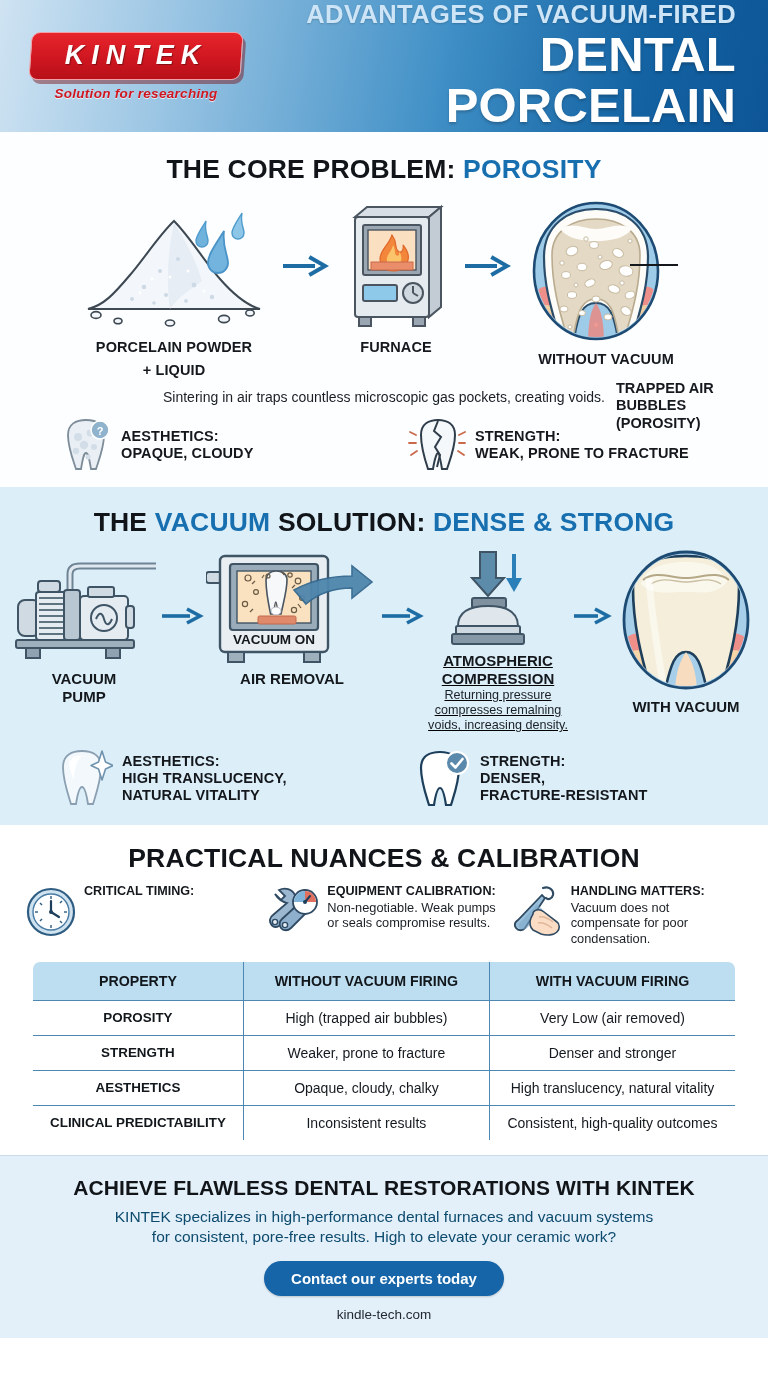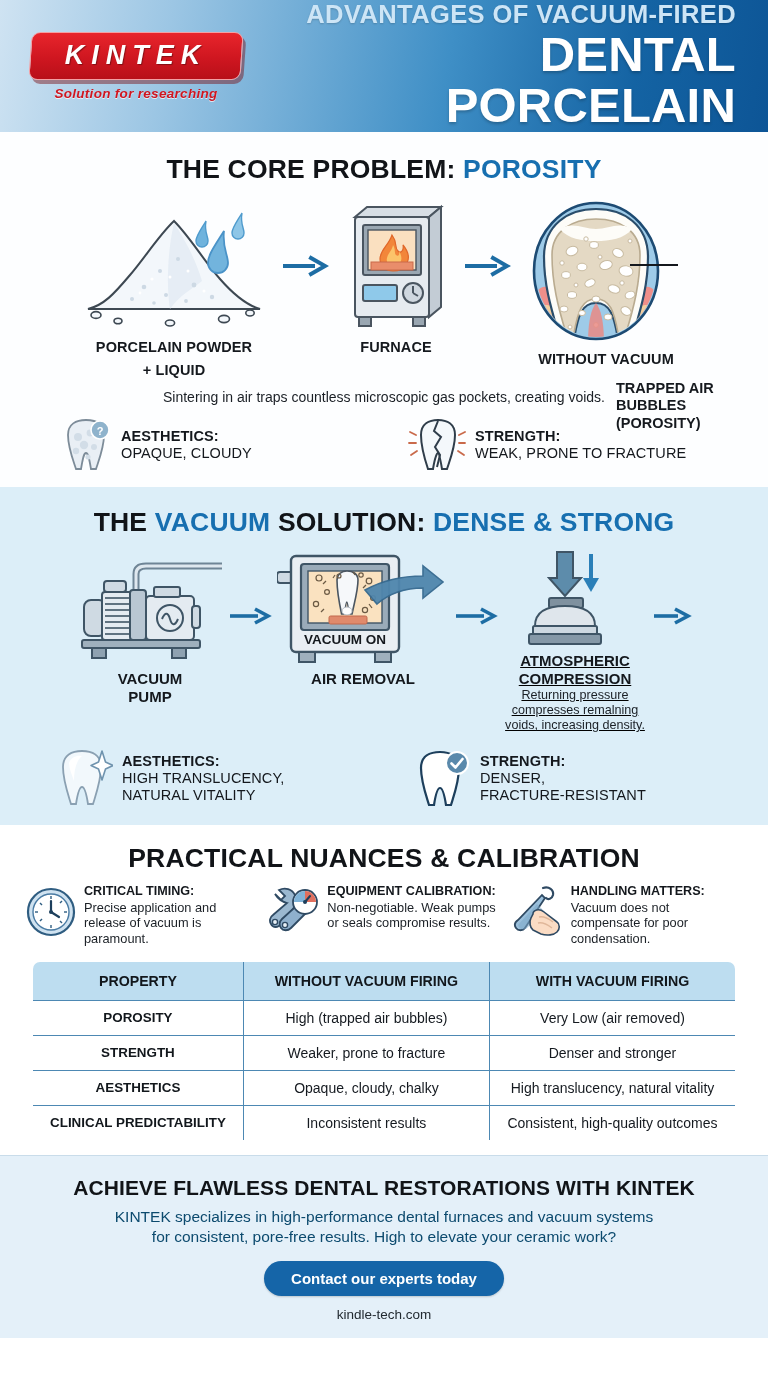--- a/index.html
+++ b/index.html
@@ -134,21 +134,21 @@
     gap: 48px;
     margin-top: 12px;
     padding: 0 22px;
   }
   .pair-item { display: flex; align-items: center; gap: 9px; width: 300px; }
   .pair-txt { line-height: 1.18; }
   .pair-head {
     font-size: 14.5px; font-weight: bold; color: #14181d; letter-spacing: .1px;
   }
   .pair-body {
-    font-size: 14.5px; font-weight: normal; color: #14181d; letter-spacing: .1px;
+    font-size: 14.5px; font-weight: bold; color: #14181d; letter-spacing: .1px;
   }
 
   
   .vflow {
     display: flex;
     align-items: flex-start;
     justify-content: center;
     margin-top: 10px;
     padding: 0 10px;
   }
@@ -516,20 +516,42 @@
         <div class="vsub">Returning pressure compresses remalning voids, increasing density.</div>
       </div>
 
       <div class="arrow" style="padding-top:58px;">
         <svg width="40" height="20" viewBox="0 0 40 20">
           <line x1="2" y1="10" x2="26" y2="10" stroke="#1d6da4" stroke-width="3.6"></line>
           <path d="M23 3 L36 10 L23 17" fill="none" stroke="#1d6da4" stroke-width="3.6"></path>
         </svg>
       </div>
 
+      <div class="flow-item" style="width:150px;">
+        <svg width="142" height="148" viewBox="0 0 142 148">
+          <ellipse cx="71" cy="72" rx="62" ry="68" fill="#a8cfe9" stroke="#1d4b73" stroke-width="2.8"></ellipse>
+          <clipPath id="cpDense">
+              <ellipse cx="71" cy="72" rx="60" ry="66"></ellipse>
+            </clipPath>
+          <g clip-path="url(#cpDense)">
+            <path d="M6 96 C14 84, 26 82, 34 92 L34 146 L2 146 Z" fill="#ef8f8a"></path>
+            <path d="M136 96 C128 84, 116 82, 108 92 L108 146 L140 146 Z" fill="#ef8f8a"></path>
+            <path d="M8 108 C18 100, 28 100, 34 110 L34 146 L6 146 Z" fill="#f5d6a8"></path>
+            <path d="M134 108 C124 100, 114 100, 108 110 L108 146 L136 146 Z" fill="#f5d6a8"></path>
+            <path d="M18 40 C18 18, 36 8, 71 8 C106 8, 124 18, 124 40 C124 76, 116 108, 106 142
+                     L92 142 C86 116, 82 104, 71 104 C60 104, 56 116, 50 142 L36 142 C26 108, 18 76, 18 40 Z" fill="#f4eeda" stroke="#1d3f5c" stroke-width="2.6"></path>
+            <path d="M26 36 C30 20, 48 14, 71 14 C92 14, 108 20, 112 34 C100 48, 86 44, 71 44 C54 44, 38 48, 26 36 Z" fill="#fbf8ee" opacity=".9"></path>
+            <path d="M28 32 C40 22, 56 30, 71 30 C86 30, 102 22, 114 32" fill="none" stroke="#b5a887" stroke-width="2"></path>
+            <path d="M36 36 C48 28, 60 34, 71 34 C82 34, 94 28, 106 36" fill="none" stroke="#cabfa2" stroke-width="1.4"></path>
+            <path d="M34 30 C36 64, 42 98, 48 136" fill="none" stroke="#ffffff" stroke-width="7" opacity=".5"></path>
+            <path d="M71 104 C78 114, 82 128, 82 146 L60 146 C60 128, 64 114, 71 104 Z" fill="#f8dcc0"></path>
+          </g>
+        </svg>
+        <div class="vcap" style="margin-top:-2px;">WITH VACUUM</div>
+      </div>
     </div>
 
     <div class="pair" style="margin-top:14px; gap:58px;">
       <div class="pair-item">
         <svg width="58" height="62" viewBox="0 0 58 62">
           <path d="M8 20 C8 8, 17 4, 27 4 C37 4, 46 8, 46 20 C46 33, 42 44, 38 57 L33 57 C31 44, 29 40, 27 40 C25 40, 23 44, 21 57 L16 57 C12 44, 8 33, 8 20 Z" fill="#f2f8fc" stroke="#8aa0b2" stroke-width="1.8"></path>
           <path d="M14 16 C16 10, 22 8, 27 9 C22 13, 19 22, 19 34 C17 28, 14 22, 14 16 Z" fill="#ffffff" opacity=".95"></path>
           <path d="M47 4 L50.5 15 L58 18.5 L50.5 22 L47 33 L43.5 22 L36 18.5 L43.5 15 Z" fill="#ffffff" stroke="#6f93ae" stroke-width="1.6" stroke-linejoin="round"></path>
         </svg>
         <div class="pair-txt">
@@ -570,21 +592,20 @@
               <line x1="14" y1="37" x2="16" y2="35"></line>
             <line x1="36" y1="39" x2="34" y2="37"></line>
               <line x1="14" y1="19" x2="16" y2="21"></line>
           </g>
           <line x1="25" y1="28" x2="25" y2="17" stroke="#1d3f5c" stroke-width="2.2" stroke-linecap="round"></line>
           <line x1="25" y1="28" x2="33" y2="33" stroke="#1d3f5c" stroke-width="2.2" stroke-linecap="round"></line>
           <circle cx="25" cy="28" r="2" fill="#1d3f5c"></circle>
         </svg>
         <div class="tile-txt">
           <div class="tile-head">CRITICAL TIMING:</div>
-          <div class="tile-body">Precise application and release of vacuum is paramount.</div>
         </div>
       </div>
 
       <div class="tile">
         <svg width="50" height="56" viewBox="0 0 50 56" style="flex:0 0 50px;">
           <path d="M6 10 L12 16 L16 12 L10 6 C16 3, 23 5, 26 11 C28 16, 27 21, 24 25 L12 40 C9 44, 4 44, 2 40 C0 37, 1 33, 4 31 L18 19 C14 18, 9 15, 6 10 Z" fill="#9bb8d0" stroke="#2f4a63" stroke-width="1.8"></path>
           <circle cx="6" cy="38" r="2.6" fill="#e9f1f7" stroke="#2f4a63" stroke-width="1.4"></circle>
           <path d="M24 8 L30 14 L18 28 C15 31, 11 31, 9 28 L22 14 Z" fill="#6f9ac0" stroke="#2f4a63" stroke-width="1.4" opacity="0"></path>
           <path d="M36 14 L44 22 L22 44 C19 47, 14 47, 12 44 C10 41, 10 38, 13 35 Z" fill="#8fb0cd" stroke="#2f4a63" stroke-width="1.8"></path>
           <circle cx="16" cy="41" r="2.6" fill="#e9f1f7" stroke="#2f4a63" stroke-width="1.4"></circle>

